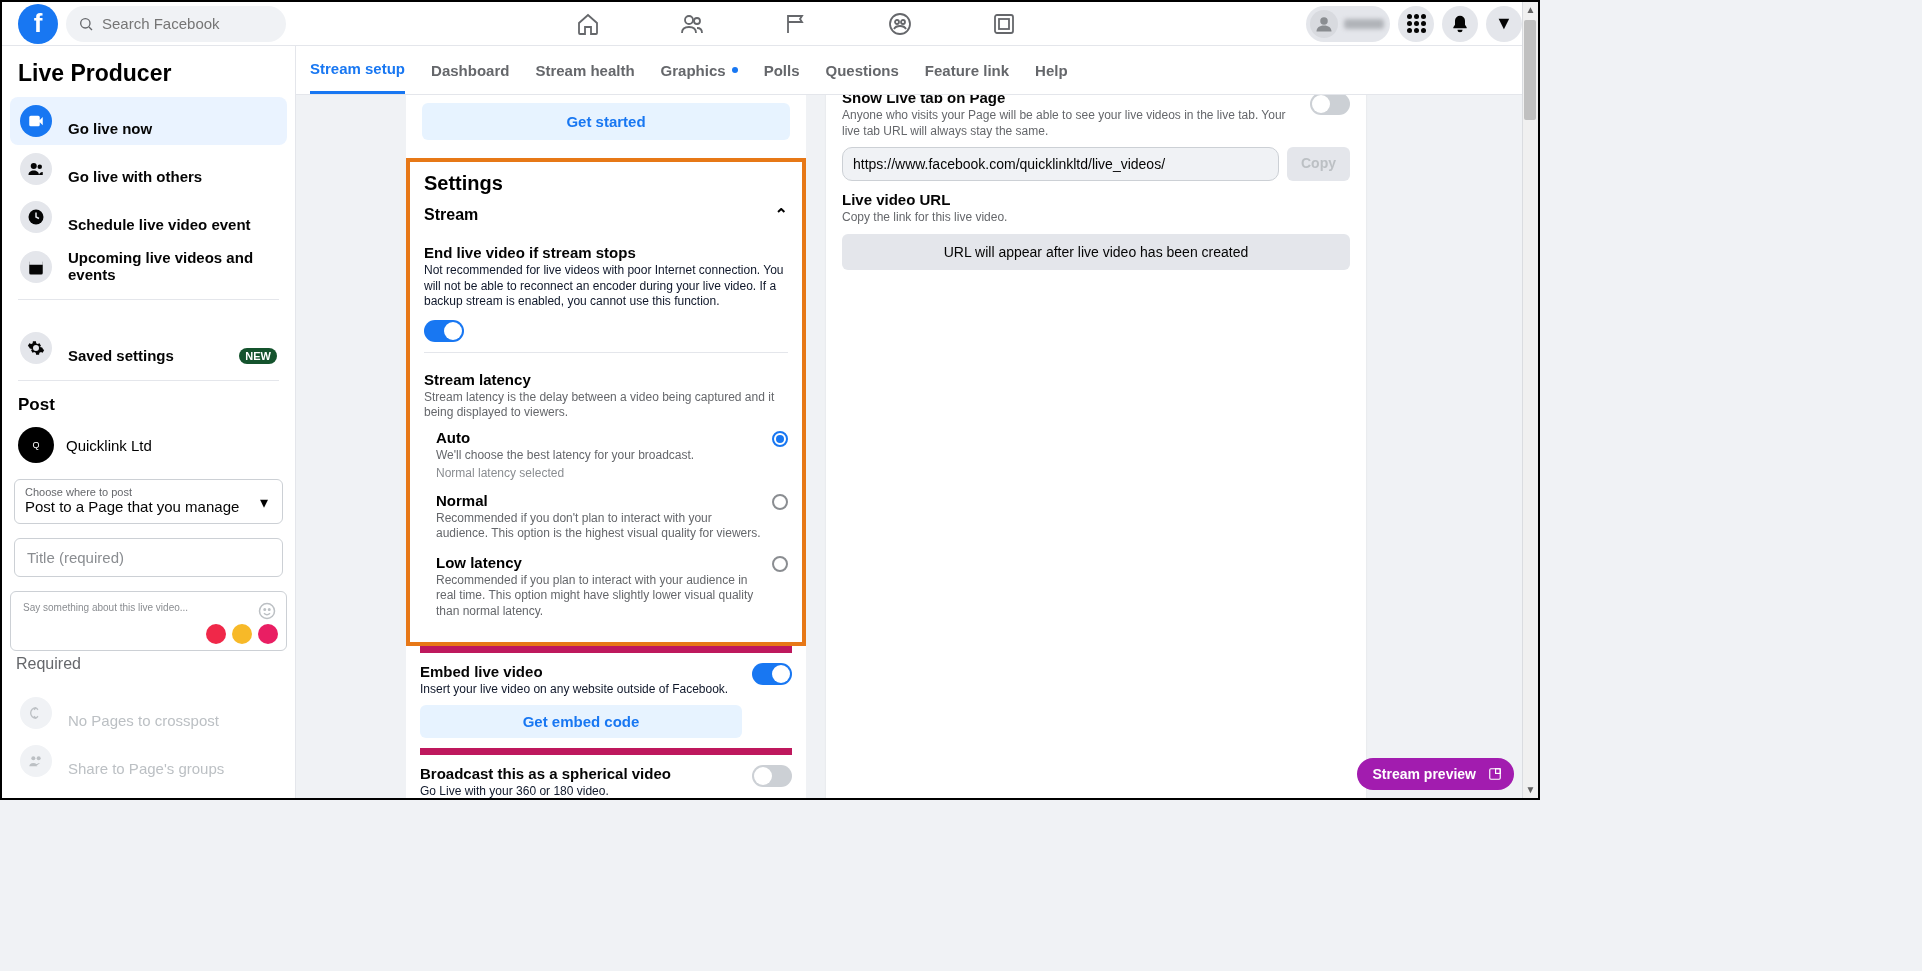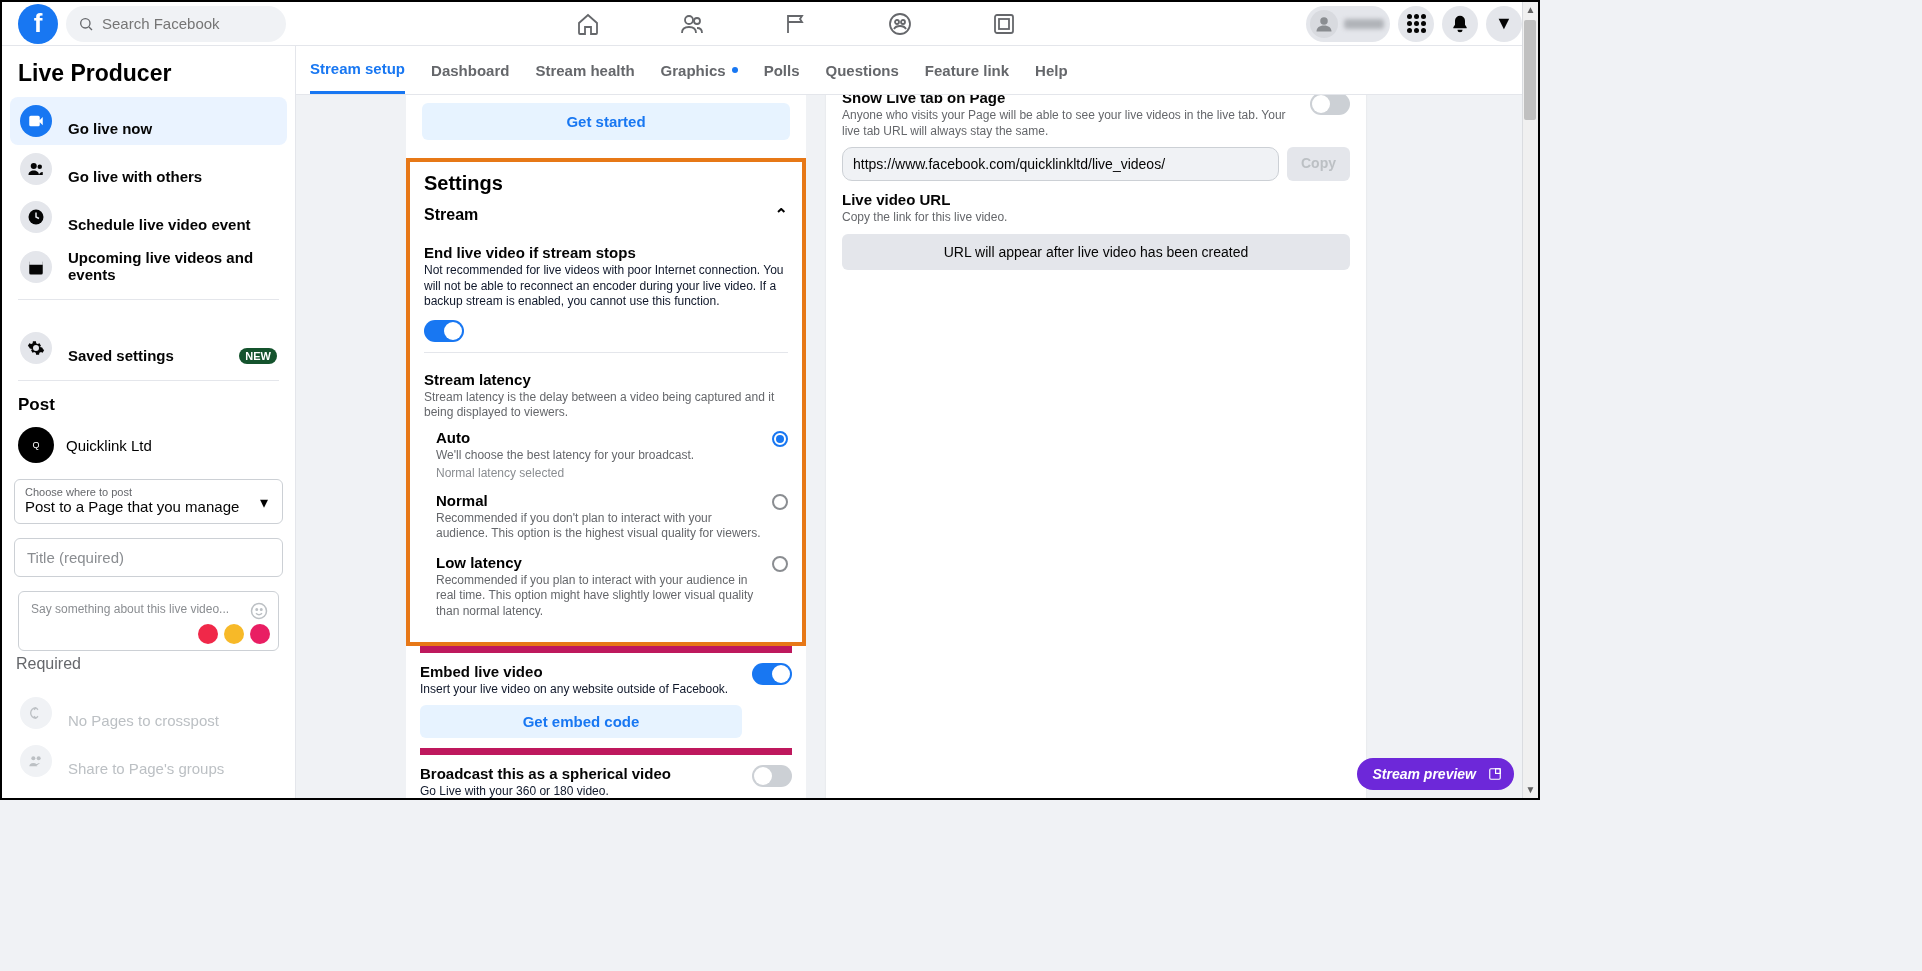--- a/index.html
+++ b/index.html
@@ -35,21 +35,21 @@
 .side-sep { height: 1px; background: #e4e6eb; margin: 8px 8px; }
 .badge-new { background: #14532d; color: #fff; font-size: 11px; font-weight: 700; padding: 2px 6px; border-radius: 8px; margin-left: auto; margin-top: 32px; }
 .post-h { font-size: 17px; font-weight: 700; padding: 6px 16px 8px; }
 .page-row { display: flex; align-items: center; gap: 12px; padding: 4px 16px 12px; }
 .page-row .pg-ic { width: 36px; height: 36px; border-radius: 50%; background: #000; color: #fff; display: flex; align-items: center; justify-content: center; font-size: 9px; }
 .select-box { margin: 4px 12px; border: 1px solid #ccd0d5; border-radius: 6px; padding: 6px 10px 8px; position: relative; cursor: pointer; }
 .select-box .lbl { font-size: 11px; color: #65676b; }
 .select-box .val { font-size: 15px; color: #050505; }
 .select-box .car { position: absolute; right: 14px; top: 50%; transform: translateY(-50%); }
 .input-box { margin: 10px 12px 4px; border: 1px solid #ccd0d5; border-radius: 6px; padding: 10px 12px; font-size: 15px; color: #8a8d91; }
-.textarea-box { margin: 10px 16px 2px; border: 1px solid #ccd0d5; border-radius: 6px; padding: 10px 12px; font-size: 12px; color: #8a8d91; position: relative; min-height: 60px; }
+.textarea-box { margin: 10px 8px 2px; border: 1px solid #ccd0d5; border-radius: 6px; padding: 10px 12px; font-size: 10px; color: #8a8d91; position: relative; min-height: 60px; }
 .textarea-box .emoji-ic { position: absolute; right: 10px; top: 10px; color: #bcc0c4; }
 .textarea-box .pills { position: absolute; right: 8px; bottom: 6px; display: flex; gap: 6px; }
 .pill { width: 20px; height: 20px; border-radius: 50%; }
 .req { font-size: 16px; color: #65676b; padding: 2px 14px; }
 .side-item.dis { color: #bcc0c4; font-weight: 400; }
 .side-item.dis .ic { background: #f0f2f5; color: #bcc0c4; }
 .go-live-btn { margin: 22px 12px 12px; background: #4c1d95; color: #bcc0c4; text-align: center; padding: 26px; border-radius: 6px; font-size: 15px; font-weight: 600; }
 
 
 .main { flex: 1; background: #f0f2f5; display: flex; flex-direction: column; min-width: 0; }
@@ -97,21 +97,21 @@
 .url-row { display: flex; gap: 8px; margin-top: 8px; }
 .url-box { flex: 1; background: #f0f2f5; border: 1px solid #ccd0d5; border-radius: 10px; padding: 8px 10px; font-size: 14px; color: #050505; }
 .copy-btn { background: #e4e6eb; color: #bcc0c4; border-radius: 6px; padding: 8px 14px; font-size: 14px; font-weight: 600; cursor: pointer; }
 .url-gray { background: #e4e6eb; border-radius: 6px; padding: 10px; text-align: center; font-size: 14px; color: #050505; margin-top: 8px; }
 
 
 .fake-scroll { position: absolute; right: 0; top: 44px; bottom: 0; width: 16px; background: #f0f0f0; border-left: 1px solid #dadce0; }
 .fake-scroll .arrow { height: 16px; text-align: center; font-size: 10px; color: #606060; line-height: 16px; cursor: pointer; }
 .fake-scroll .thumb { position: absolute; right: 2px; width: 12px; background: #c0c0c0; border-radius: 2px; }
 
-.stream-preview { position: absolute; right: 24px; bottom: 8px; background: #6d28d9; color: #fff; border-radius: 20px; padding: 8px 38px 8px 16px; font-size: 14px; font-weight: 600; cursor: pointer; font-style: italic; }
+.stream-preview { position: absolute; right: 24px; bottom: 8px; background: #a21caf; color: #fff; border-radius: 20px; padding: 8px 38px 8px 16px; font-size: 14px; font-weight: 600; cursor: pointer; }
 .stream-preview .exp { position: absolute; right: 12px; top: 50%; transform: translateY(-50%); }
 
 svg { display: block; }
 </style>
 </head>
 <body>
 
 <div class="app">
 
   <div class="topbar">

